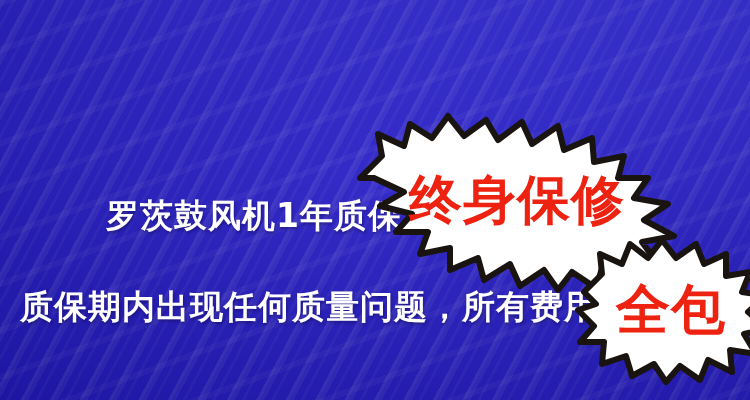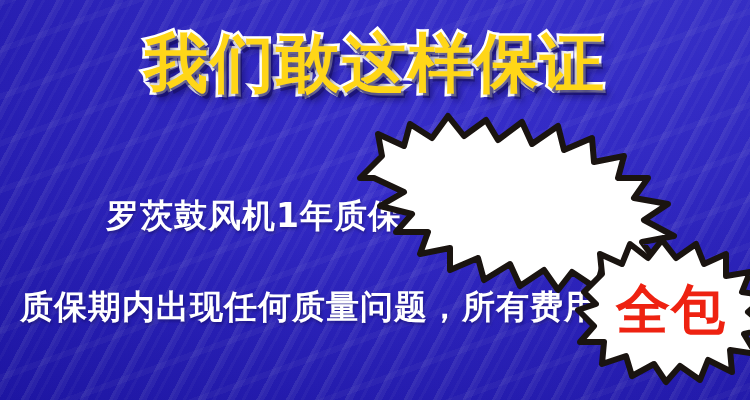--- a/index.html
+++ b/index.html
@@ -143,40 +143,40 @@
 <body>
 
 <div id="banner">
 
   <div class="bg-base"></div>
   <div class="bg-stripes-a"></div>
   <div class="bg-stripes-b"></div>
   <div class="bg-chevrons"></div>
   <div class="bg-vignette"></div>
 
-  <div class="headline">我们敢这样保证</div>
 
   <div class="line1">罗茨鼓风机1年质保，</div>
 
   <div class="line2">质保期内出现任何质量问题，所有费用工厂</div>
 
   <div class="burst" id="burst1">
     <svg viewBox="0 0 330 178" width="330" height="178" aria-hidden="true">
       <path d="M 8,66
                L 30,44 L 26,22 L 52,34 L 58,12 L 80,26
                L 96,4 L 112,24 L 134,8 L 146,28 L 170,10
                L 180,32 L 206,14 L 212,38 L 240,26 L 242,50
                L 272,44 L 266,66 L 296,66 L 282,86 L 316,92
                L 292,108 L 322,124 L 290,130 L 306,152 L 274,146
                L 278,170 L 250,156 L 244,176 L 220,160 L 206,178
                L 192,158 L 168,174 L 158,152 L 132,168 L 126,146
                L 98,158 L 98,136 L 68,142 L 76,120 L 44,120
                L 60,102 L 28,94 L 52,80 L 22,66 Z" fill="#ffffff" stroke="#1a1410" stroke-width="6" stroke-linejoin="round"></path>
     </svg>
   </div>
+  <div class="burst-label" id="burst1-label">终身保修</div>
 
   <div class="burst" id="burst2">
     <svg viewBox="0 0 190 144" width="190" height="144" aria-hidden="true">
       <path d="M 6,54
                L 24,36 L 22,16 L 44,26 L 52,6 L 70,20
                L 84,2 L 98,20 L 118,6 L 126,26 L 148,16
                L 148,38 L 172,34 L 164,54 L 188,58 L 170,74
                L 190,90 L 166,96 L 178,116 L 152,112 L 154,134
                L 130,122 L 122,142 L 102,128 L 88,144 L 76,126
                L 54,138 L 48,118 L 24,126 L 26,104 L 2,104

